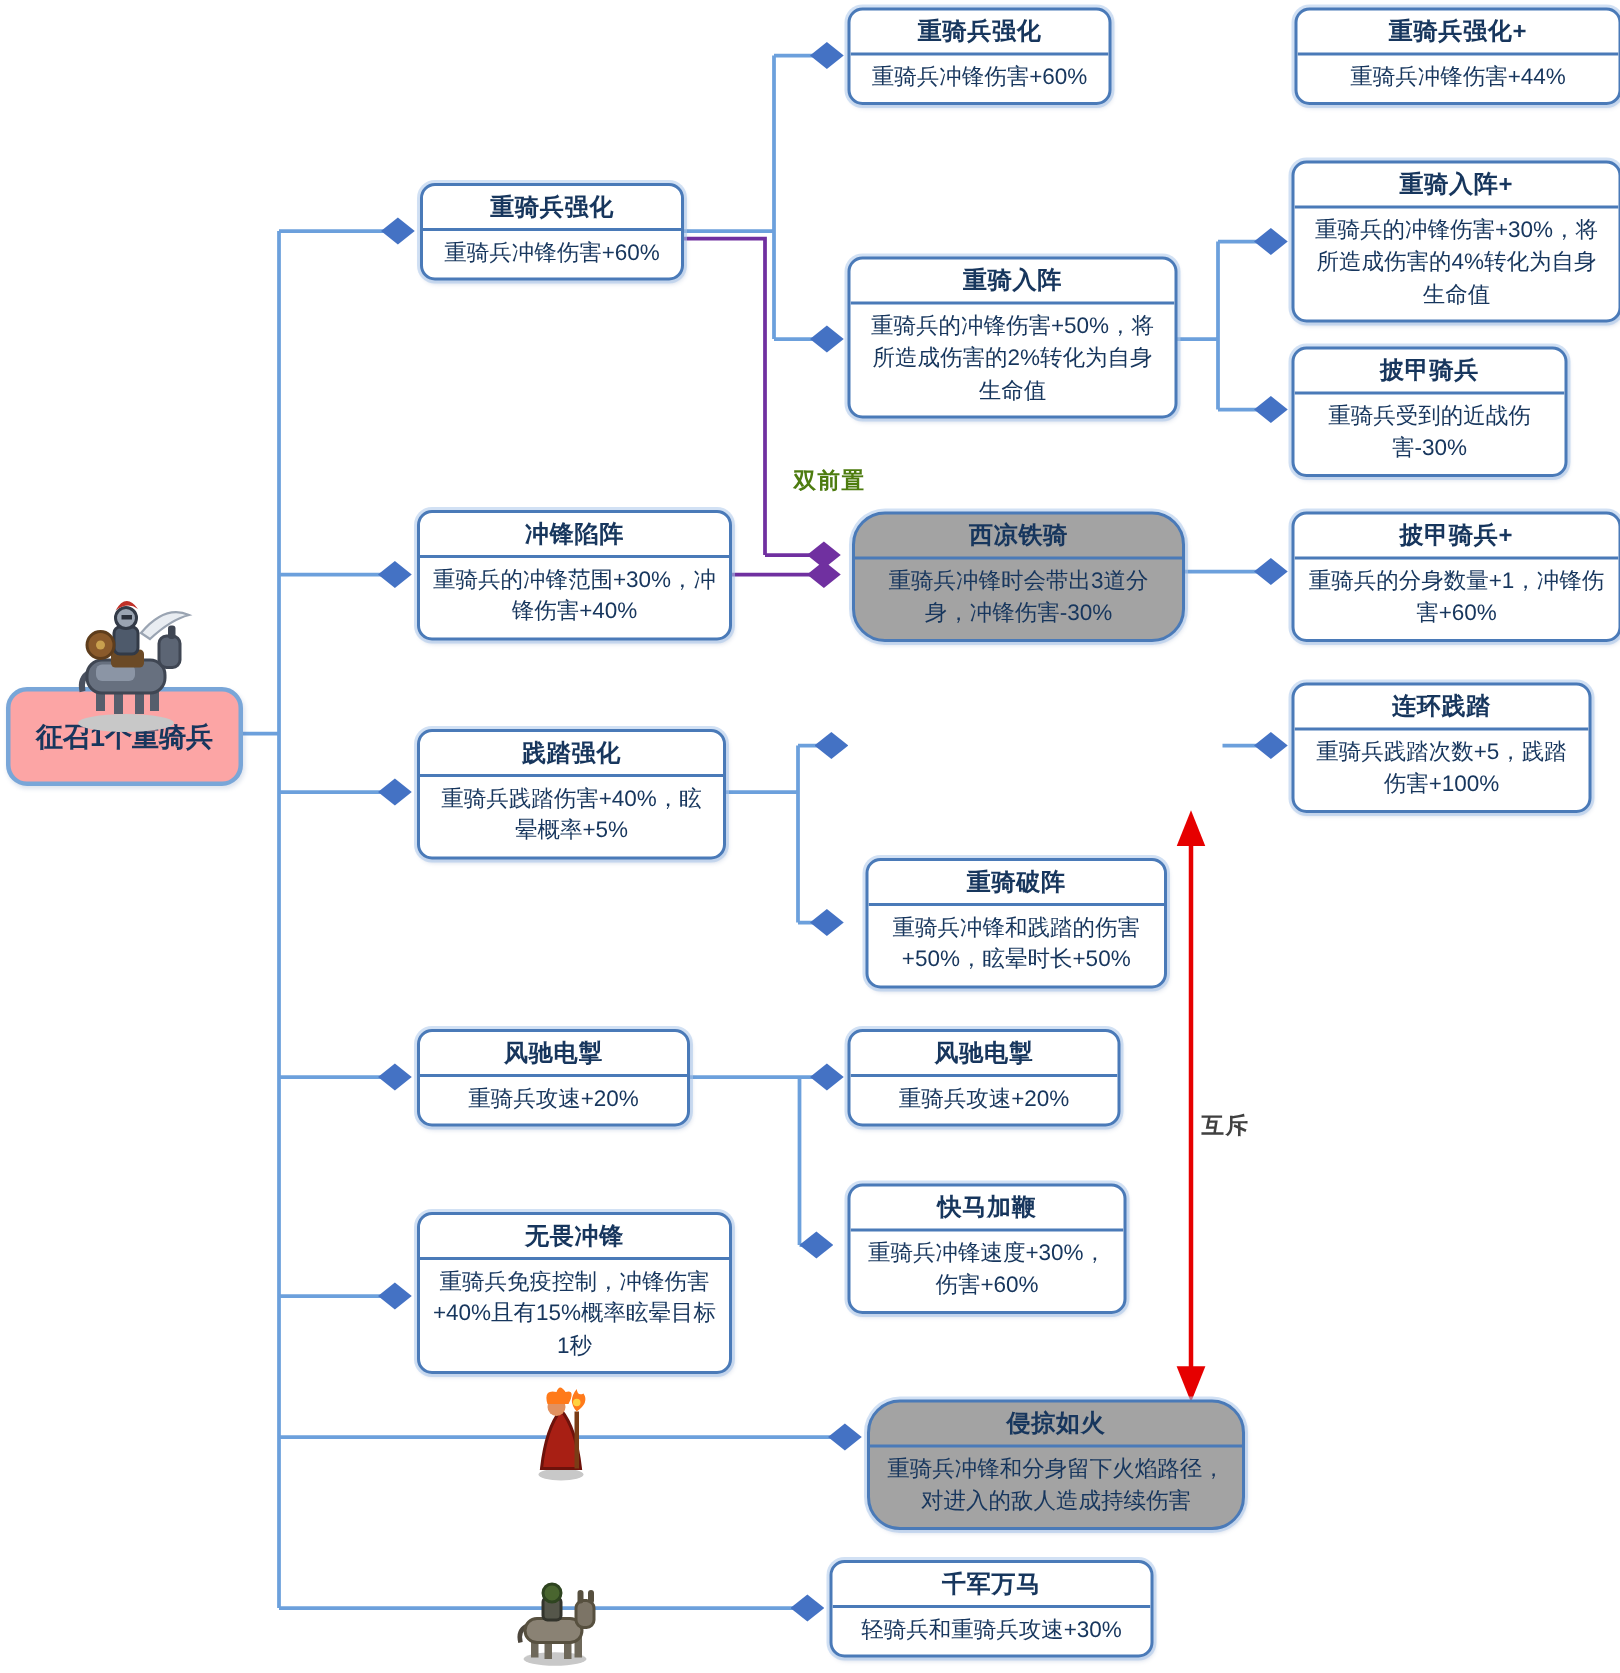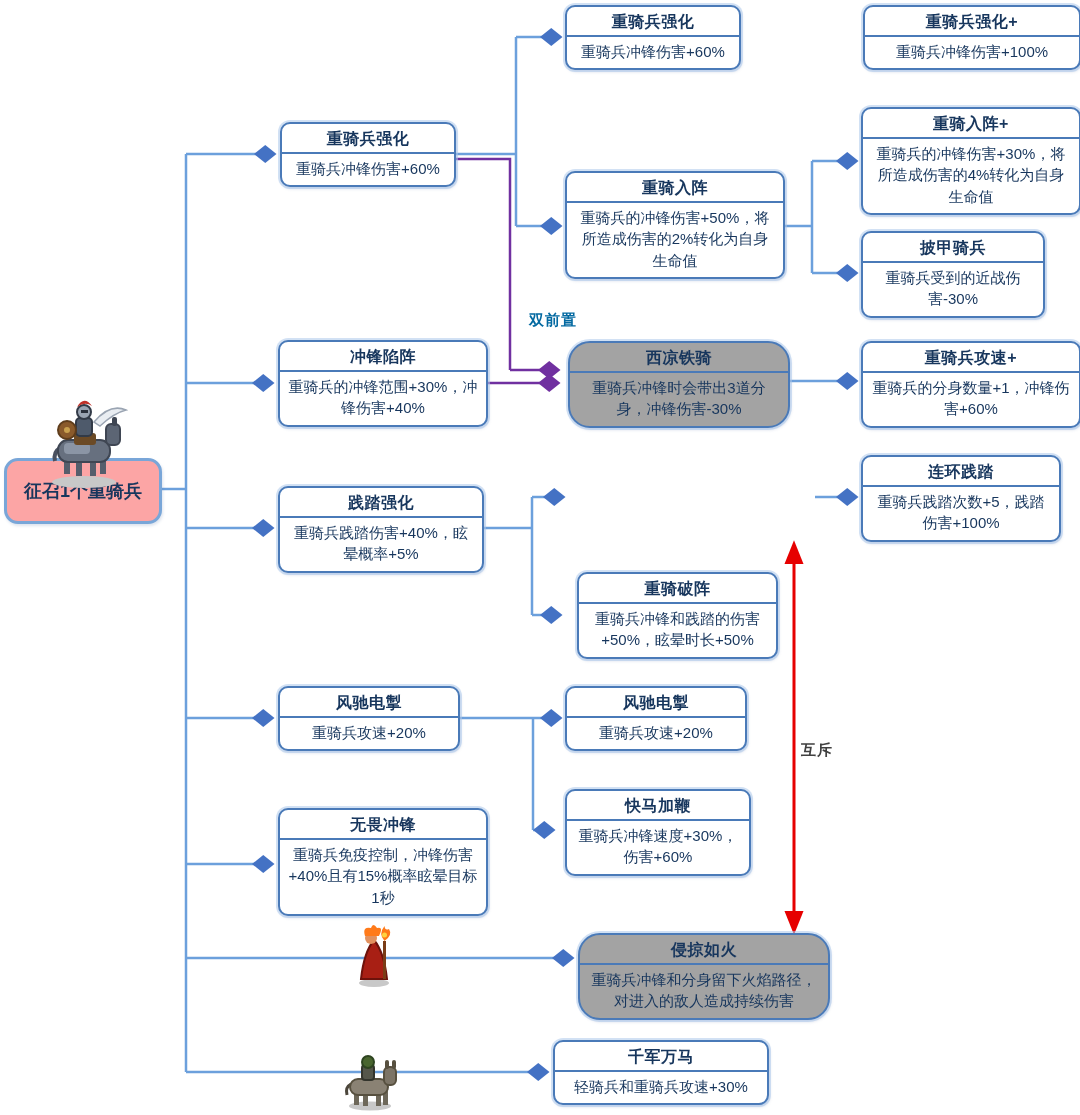--- a/index.html
+++ b/index.html
@@ -19,21 +19,21 @@
     border-bottom:2px solid #4a7ab8;letter-spacing:.5px;
   }
   .node .d{font-size:15px;line-height:1.42;padding:4px 8px 6px;}
   .rootnode{
     position:absolute;z-index:2;background:#fca5a5;border:3px solid #79a6d8;border-radius:14px;
     display:flex;align-items:center;justify-content:center;
     font-weight:bold;font-size:18px;color:#17365d;box-shadow:1px 2px 3px rgba(90,120,170,.2);
   }
   .sprite{position:absolute;z-index:3;}
   .lbl{position:absolute;z-index:4;font-weight:bold;font-size:15px;letter-spacing:1px;}
-  .lbl.purple{color:#0369a1;}
+  .lbl.purple{color:#4d7c0f;}
   .lbl.red{color:#404040;}
 </style>
 </head>
 <body>
 
 <div id="stage">
 
   <svg id="wires" viewBox="0 0 1080 1115">
     <defs>
       <marker id="mB" viewBox="0 0 10 10" refX="8" refY="5" markerWidth="9" markerHeight="9" orient="auto">
@@ -154,21 +154,21 @@
     <div class="d">重骑兵冲锋伤害+60%</div>
   </div>
 
   <div class="node" style="left:565px;top:5px;width:172px;">
     <div class="t">重骑兵强化</div>
     <div class="d">重骑兵冲锋伤害+60%</div>
   </div>
 
   <div class="node" style="left:863px;top:5px;width:214px;">
     <div class="t">重骑兵强化+</div>
-    <div class="d">重骑兵冲锋伤害+100%</div>
+    <div class="d">重骑兵冲锋伤害+44%</div>
   </div>
 
   <div class="node" style="left:565px;top:171px;width:216px;">
     <div class="t">重骑入阵</div>
     <div class="d">重骑兵的冲锋伤害+50%，将所造成伤害的2%转化为自身生命值</div>
   </div>
 
   <div class="node" style="left:861px;top:107px;width:216px;">
     <div class="t">重骑入阵+</div>
     <div class="d">重骑兵的冲锋伤害+30%，将所造成伤害的4%转化为自身生命值</div>
@@ -183,21 +183,21 @@
     <div class="t">冲锋陷阵</div>
     <div class="d">重骑兵的冲锋范围+30%，冲锋伤害+40%</div>
   </div>
 
   <div class="node orange" style="left:568px;top:341px;width:218px;">
     <div class="t">西凉铁骑</div>
     <div class="d">重骑兵冲锋时会带出3道分身，冲锋伤害-30%</div>
   </div>
 
   <div class="node" style="left:861px;top:341px;width:216px;">
-    <div class="t">重骑兵攻速+</div>
+    <div class="t">披甲骑兵+</div>
     <div class="d">重骑兵的分身数量+1，冲锋伤害+60%</div>
   </div>
 
   <div class="node" style="left:278px;top:486px;width:202px;">
     <div class="t">践踏强化</div>
     <div class="d">重骑兵践踏伤害+40%，眩晕概率+5%</div>
   </div>
 
 
   <div class="node" style="left:861px;top:455px;width:196px;">

